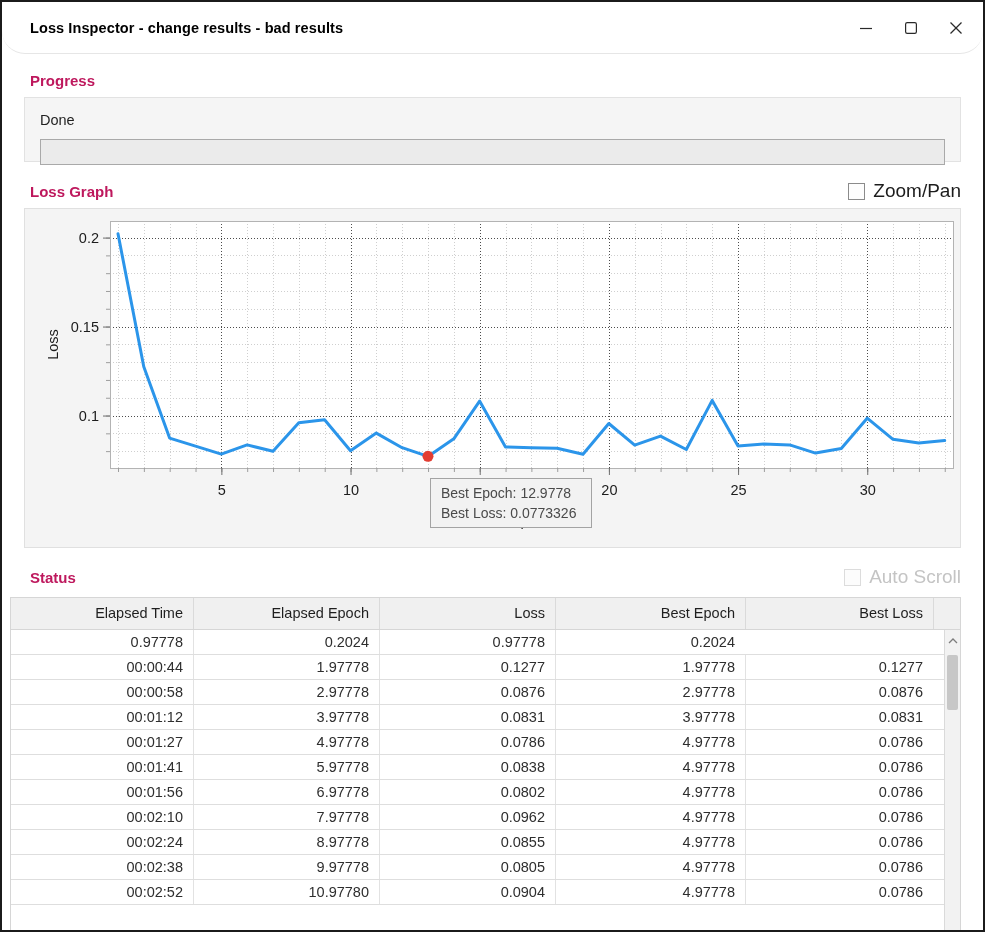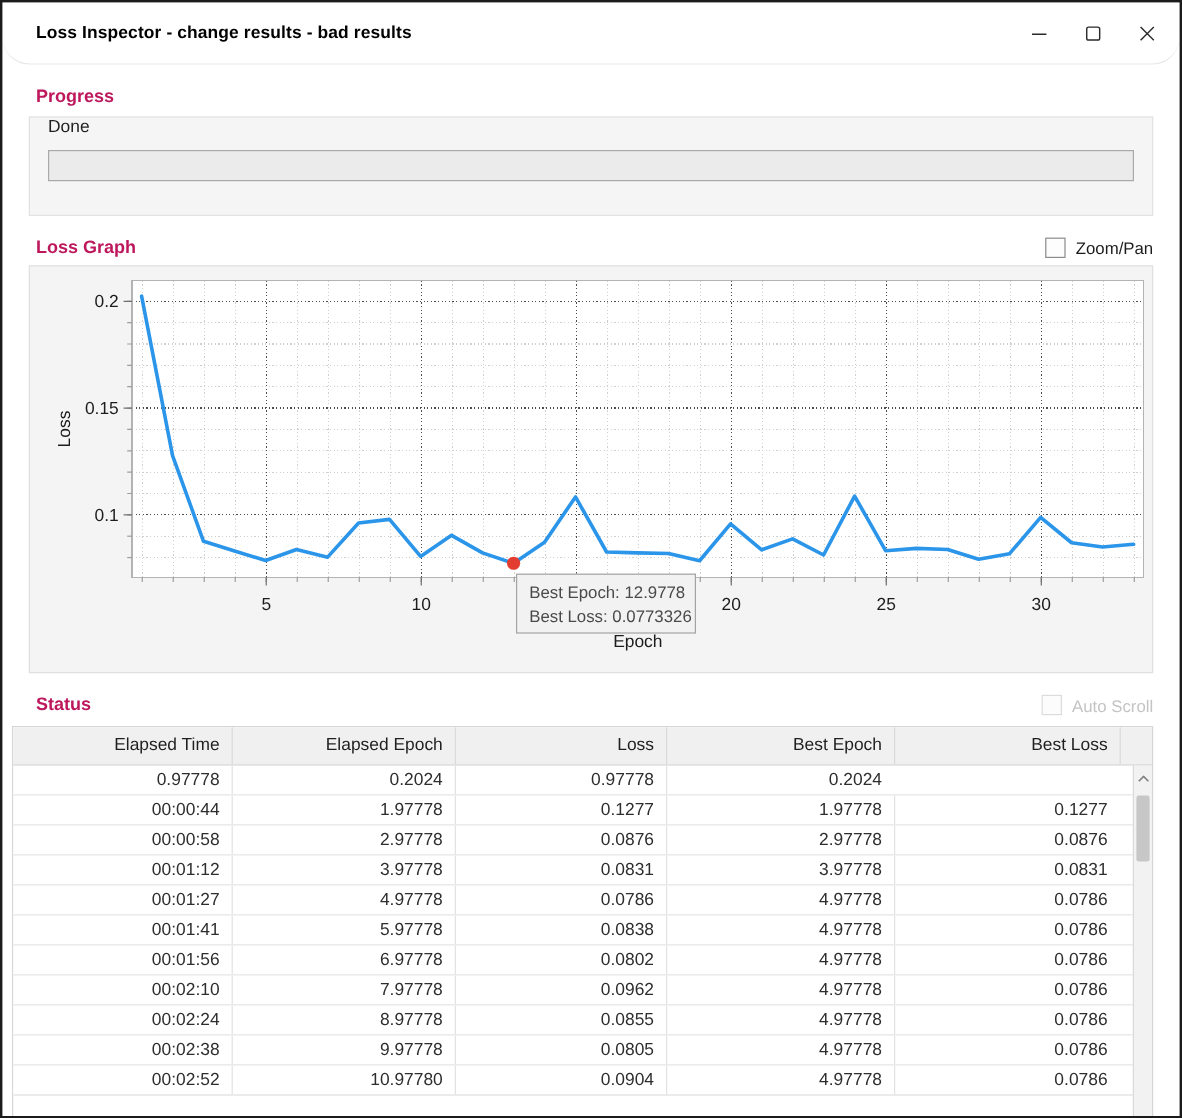--- a/index.html
+++ b/index.html
@@ -16,42 +16,42 @@
   .title { font-weight:bold; font-size:14.5px; color:#000; flex:1; letter-spacing:.1px; }
   .win-controls { display:flex; align-items:center; gap:27px; margin-right:4px; }
   .win-btn { width:18px; height:18px; display:flex; align-items:center; justify-content:center; cursor:default; }
   
   .section-head {
     margin:18px 22px 0 22px; padding-left:6px;
     display:flex; align-items:center; justify-content:space-between;
   }
   .section-head h2 { font-size:15px; font-weight:bold; color:#be185d; }
   
-  .checkbox { display:flex; align-items:center; gap:8px; font-size:14px; color:#1c1c1c; }
+  .checkbox { display:flex; align-items:center; gap:8px; font-size:19px; color:#1c1c1c; }
   .checkbox .box { width:17px; height:17px; background:#fdfdfd; border:1px solid #8b8b8b; }
   .checkbox.disabled { color:#c4c4c4; }
   .checkbox.disabled .box { border:1px solid #dcdcdc; background:#fcfcfc; }
   
   .panel {
     margin:8px 22px 0 22px; background:#f5f5f5; border:1px solid #e2e2e2;
   }
-  .progress-panel { height:83px; padding:0 15px; }
+  .progress-panel { height:65px; padding:14px 15px; }
   .progress-label { font-size:14.5px; color:#1f1f1f; }
   .progress-track {
     margin-top:11px; height:26px; background:#ebebeb; border:1px solid #a9a9a9; position:relative;
   }
   .progress-fill { position:absolute; left:0; top:0; bottom:0; background:#06b025; }
   
   .chart-panel {
     margin:6px 22px 0 22px; height:340px; background:#f4f4f4;
     border:1px solid #e0e0e0; position:relative;
   }
   .chart-panel svg { position:absolute; left:0; top:0; }
   .chart-tooltip {
-    position:absolute; left:405px; top:256px; width:150px;
+    position:absolute; left:405px; top:269px; width:162px;
     background:#f2f2f2; border:1px solid #a3a3a3;
     padding:4px 10px; font-size:14px; line-height:20px; color:#4a4a4a; z-index:5;
     white-space:nowrap;
   }
   
   .grid-table {
     margin:9px 22px 0 8px; height:361px; border:1px solid #d6d6d6;
     position:relative; background:#fff; overflow:hidden;
   }
   .t-head {

